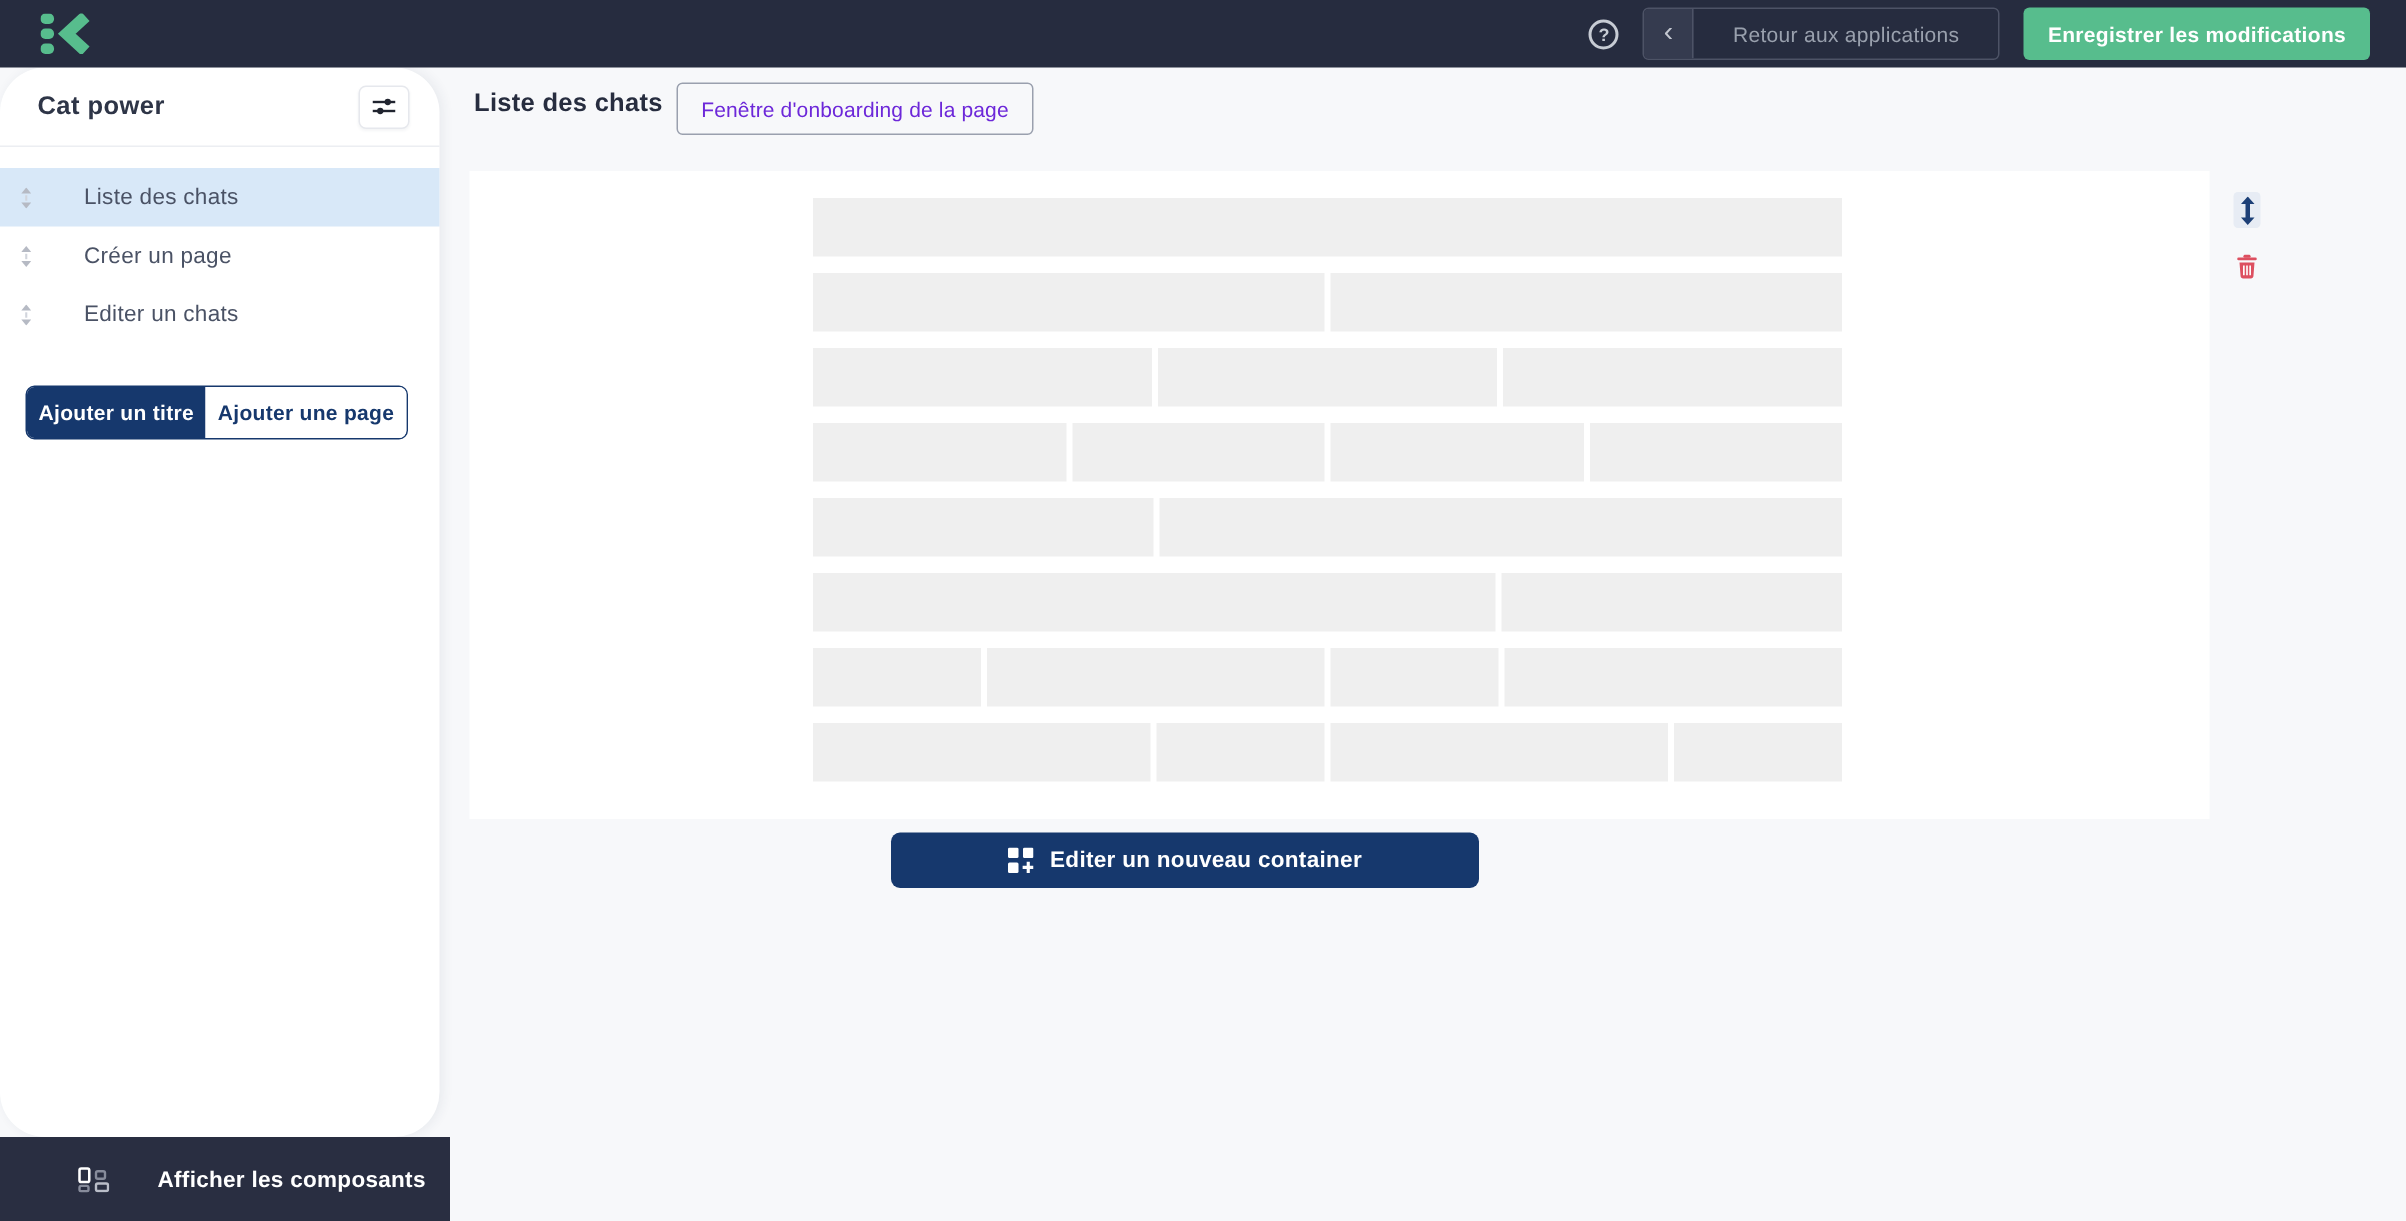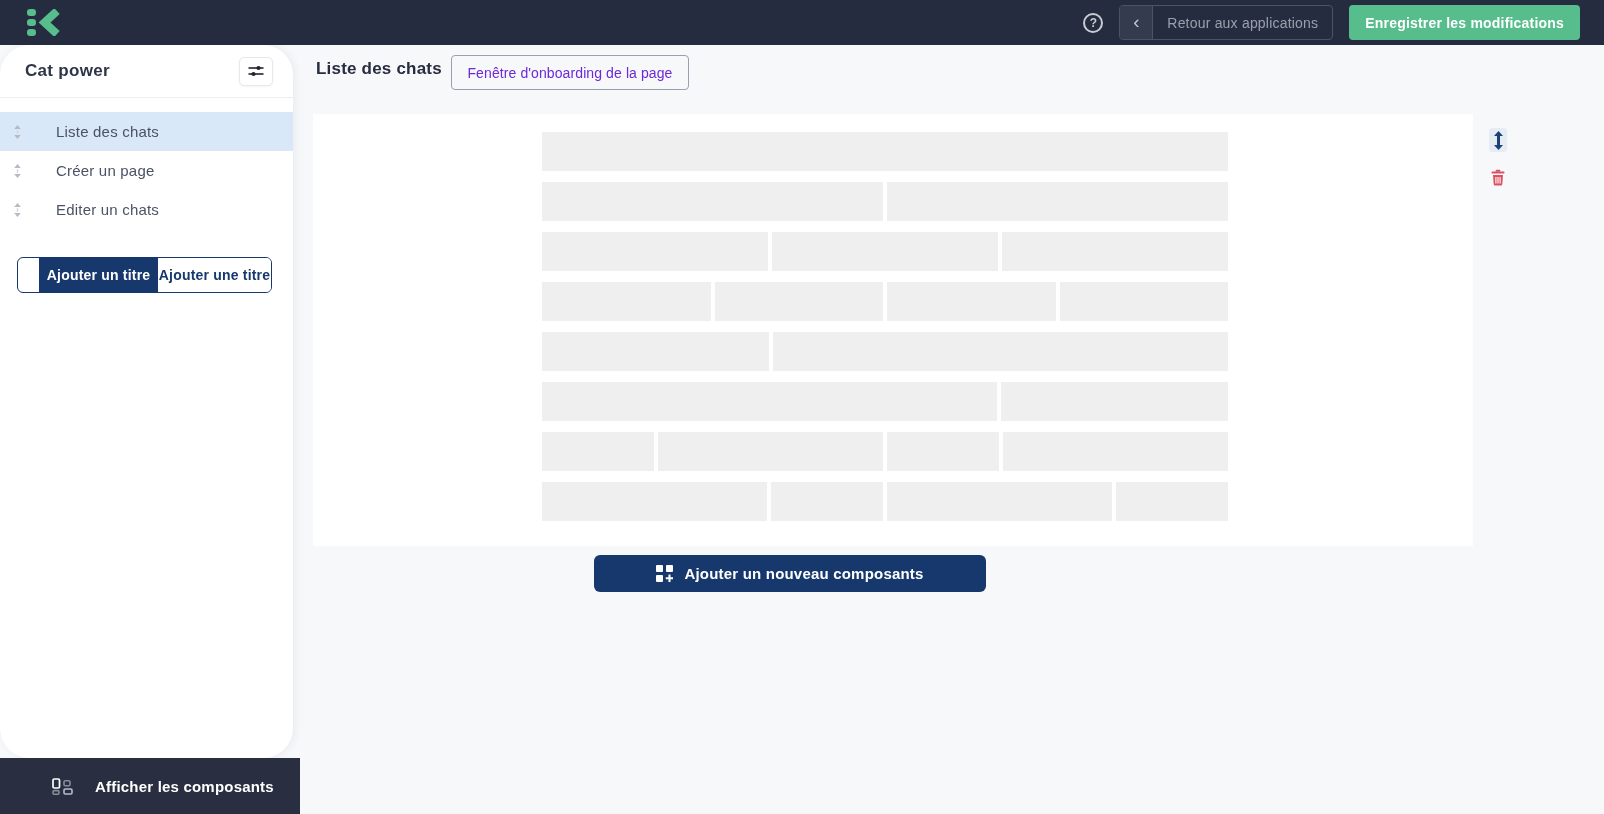--- a/index.html
+++ b/index.html
@@ -13,45 +13,45 @@
 
   
   .topbar{position:absolute;left:0;top:0;width:1604px;height:45px;background:var(--topbar-bg);display:flex;align-items:center;z-index:30;}
   .logo{margin-left:27px;display:flex;align-items:center;}
   .topbar-right{margin-left:auto;margin-right:24px;display:flex;align-items:center;gap:16px;}
   .help-btn{width:20px;height:20px;border:2px solid #c7ccd4;border-radius:50%;color:#c7ccd4;
     font-size:12px;font-weight:bold;display:flex;align-items:center;justify-content:center;cursor:pointer;}
   .back-btn{display:flex;align-items:stretch;height:35px;border:1px solid #4d5366;border-radius:4px;overflow:hidden;cursor:pointer;}
   .back-btn .seg-arrow{width:33px;background:#353b4f;border-right:1px solid #4d5366;color:#c3c7d0;
     display:flex;align-items:center;justify-content:center;font-size:19px;line-height:1;padding-bottom:3px;}
-  .back-btn .back-label{color:#99a0ad;font-size:14px;display:flex;align-items:center;padding:0 14px;letter-spacing:.2px;}
+  .back-btn .back-label{color:#99a0ad;font-size:14px;display:flex;align-items:center;padding:0 26px;letter-spacing:.2px;}
   .save-btn{height:35px;background:var(--accent-green);border:none;border-radius:4px;color:#fff;
     font-weight:bold;font-size:14px;padding:0 16px;letter-spacing:.2px;cursor:pointer;font-family:inherit;}
 
   
   .sidebar{position:absolute;left:0;top:45px;width:293px;height:713px;background:#fff;z-index:20;
     box-shadow:2px 0 8px rgba(40,50,80,.07);border-radius:30px;}
   .sidebar-header{height:53px;display:flex;align-items:center;padding:0 20px 0 25px;border-bottom:1px solid #eceef2;}
   .app-title{font-size:17px;font-weight:bold;color:#2e3547;letter-spacing:.3px;}
   .settings-btn{margin-left:auto;width:34px;height:29px;background:#fff;border:1px solid #e6e8ed;border-radius:5px;
     display:flex;align-items:center;justify-content:center;cursor:pointer;box-shadow:0 1px 2px rgba(40,50,80,.05);}
   .pages-list{margin-top:14px;}
   .side-item{height:39px;display:flex;align-items:center;cursor:pointer;}
   .side-item.selected{background:var(--selected-item-bg);}
   .side-item .drag{margin-left:10px;width:14px;display:flex;justify-content:center;}
   .side-item-label{margin-left:32px;font-size:15px;color:#4a5265;letter-spacing:.2px;}
   .page-actions{margin:28px 0 0 17px;width:255px;height:36px;display:flex;border:1px solid var(--navy);
-    border-radius:6px;overflow:hidden;background:#fff;padding-left:21px;}
+    border-radius:6px;overflow:hidden;background:#fff;}
   .seg{display:flex;align-items:center;justify-content:center;font-size:14px;font-weight:bold;cursor:pointer;letter-spacing:.2px;}
   .seg-filled{flex:0 0 119px;background:var(--navy);color:#fff;}
   .seg-outline{flex:1;background:#fff;color:var(--navy);}
   .sidebar-footer{position:absolute;left:0;top:758px;width:300px;height:56px;background:var(--footer-bg);
     display:flex;align-items:center;cursor:pointer;z-index:25;}
   .sidebar-footer .comp-icon{margin-left:52px;display:flex;}
-  .footer-label{margin-left:22px;color:#fff;font-size:15px;font-weight:bold;letter-spacing:.2px;}
+  .footer-label{margin-left:32px;color:#fff;font-size:15px;font-weight:bold;letter-spacing:.2px;}
 
   
   .main{position:absolute;left:293px;top:45px;width:1311px;height:769px;background:var(--main-bg);}
   .page-title{position:absolute;left:23px;top:14px;font-size:17px;font-weight:bold;color:#272d3f;letter-spacing:.2px;}
   .onboarding-btn{position:absolute;left:158px;top:10px;width:238px;height:35px;background:transparent;
     border:1px solid #9aa0ae;border-radius:4px;color:#6d28d9;font-size:14px;font-family:inherit;cursor:pointer;letter-spacing:.1px;}
   .container-card{position:absolute;left:20px;top:69px;width:1160px;height:432px;background:#fff;cursor:pointer;}
   .skeleton{position:absolute;left:229px;top:18px;width:686px;}
   .sk-row{display:flex;gap:4px;height:39px;margin-bottom:11px;}
   .sk-block{background:var(--skeleton);flex-basis:0;min-width:0;}
@@ -128,21 +128,21 @@
         <path d="M4.5 14 L1.2 10 H7.8 Z" fill="#b6bac4"></path>
         <rect x="3.8" y="5.2" width="1.4" height="3.6" fill="#d2d5dc"></rect>
       </svg>
     </span>
     <span class="side-item-label">Editer un chats</span>
   </div>
     </nav>
 
   <div class="page-actions">
     <div class="seg seg-filled">Ajouter un titre</div>
-    <div class="seg seg-outline">Ajouter une titre</div>
+    <div class="seg seg-outline">Ajouter une page</div>
   </div>
 </aside>
 
 <div class="sidebar-footer">
   <span class="comp-icon">
     <svg width="21" height="17" viewBox="0 0 21 17">
       <rect x="1" y="1" width="6.5" height="9" rx="1.2" fill="none" stroke="#ffffff" stroke-width="1.7"></rect>
       <rect x="12" y="2.8" width="6" height="5" rx="1.2" fill="none" stroke="#878c9b" stroke-width="1.6"></rect>
       <rect x="1" y="12.6" width="6" height="3.6" rx="1.2" fill="none" stroke="#878c9b" stroke-width="1.6"></rect>
       <rect x="12" y="11" width="8" height="5" rx="1.2" fill="none" stroke="#b9bdc8" stroke-width="1.6"></rect>
@@ -217,15 +217,15 @@
     </svg>
   </button>
 
   <button class="add-container-btn">
     <svg width="17" height="17" viewBox="0 0 17 17">
       <rect x="0" y="0" width="7" height="7" rx="1" fill="#fff"></rect>
       <rect x="10" y="0" width="7" height="7" rx="1" fill="#fff"></rect>
       <rect x="0" y="10" width="7" height="7" rx="1" fill="#fff"></rect>
       <path d="M13.5 9.5 V17 M9.75 13.25 H17" stroke="#fff" stroke-width="2.1"></path>
     </svg>
-    <span>Ajouter un nouveau composants</span>
+    <span>Editer un nouveau container</span>
   </button>
 </main>
 
 </body></html>

